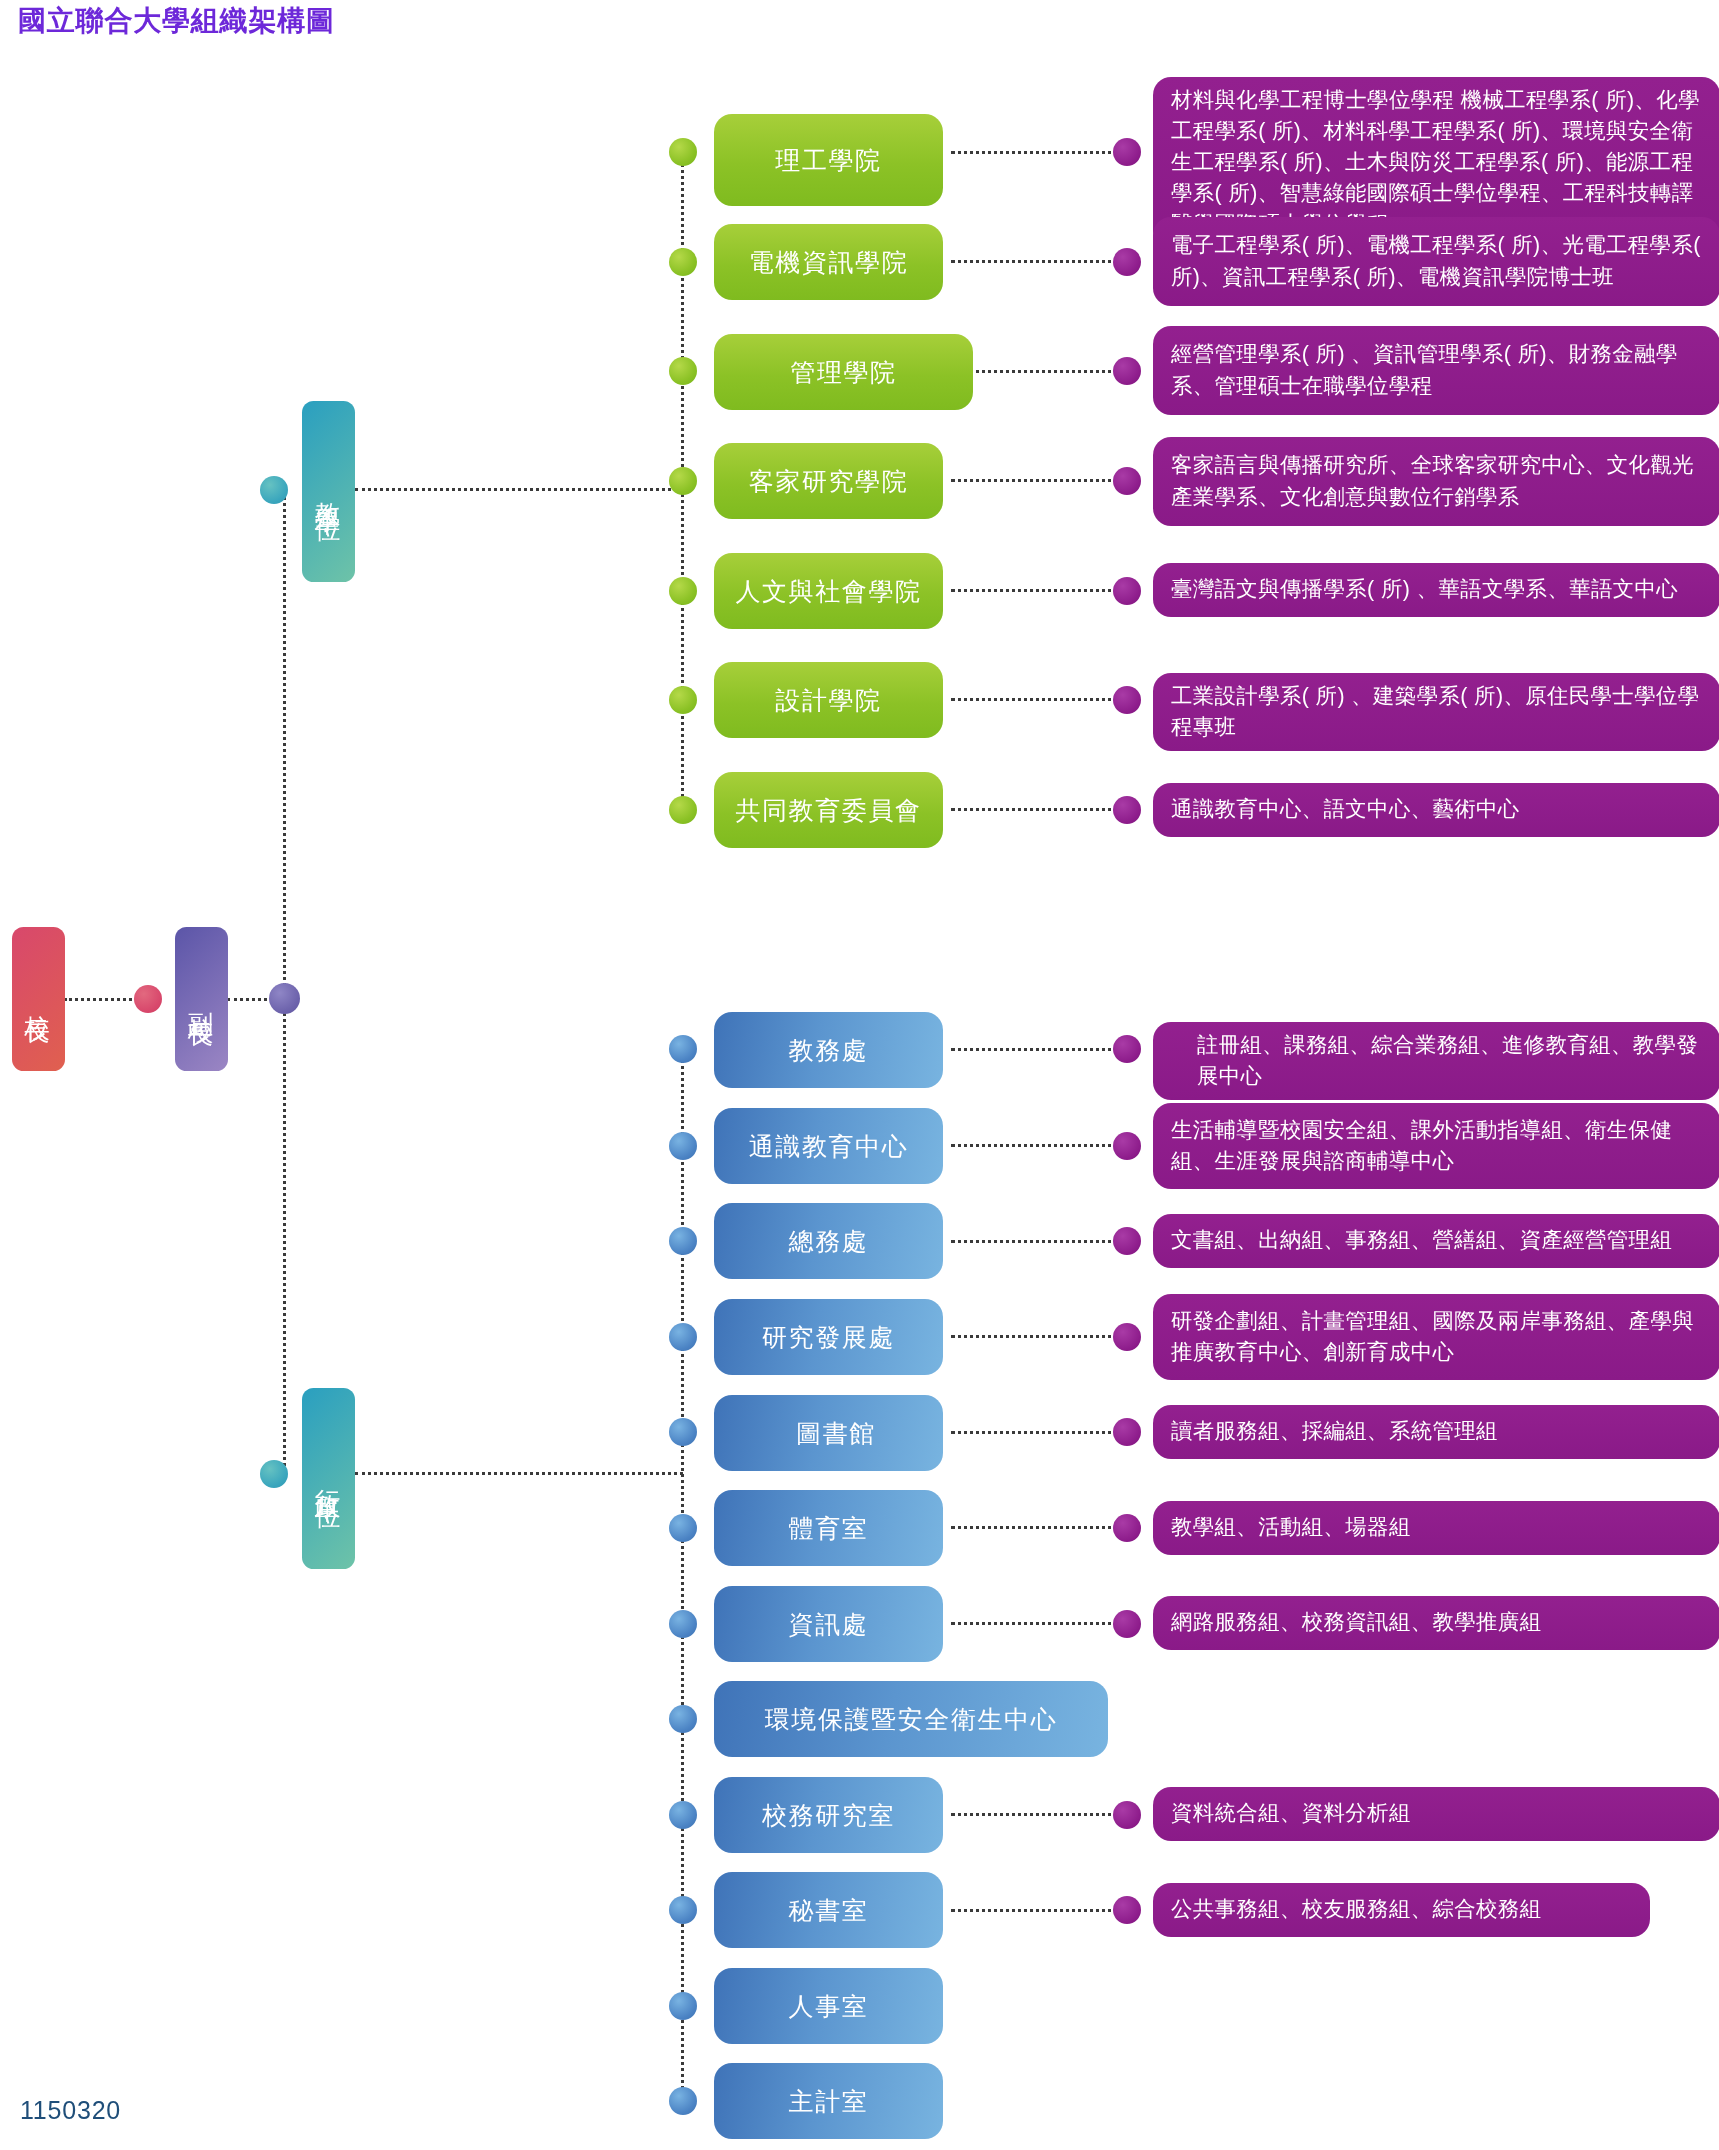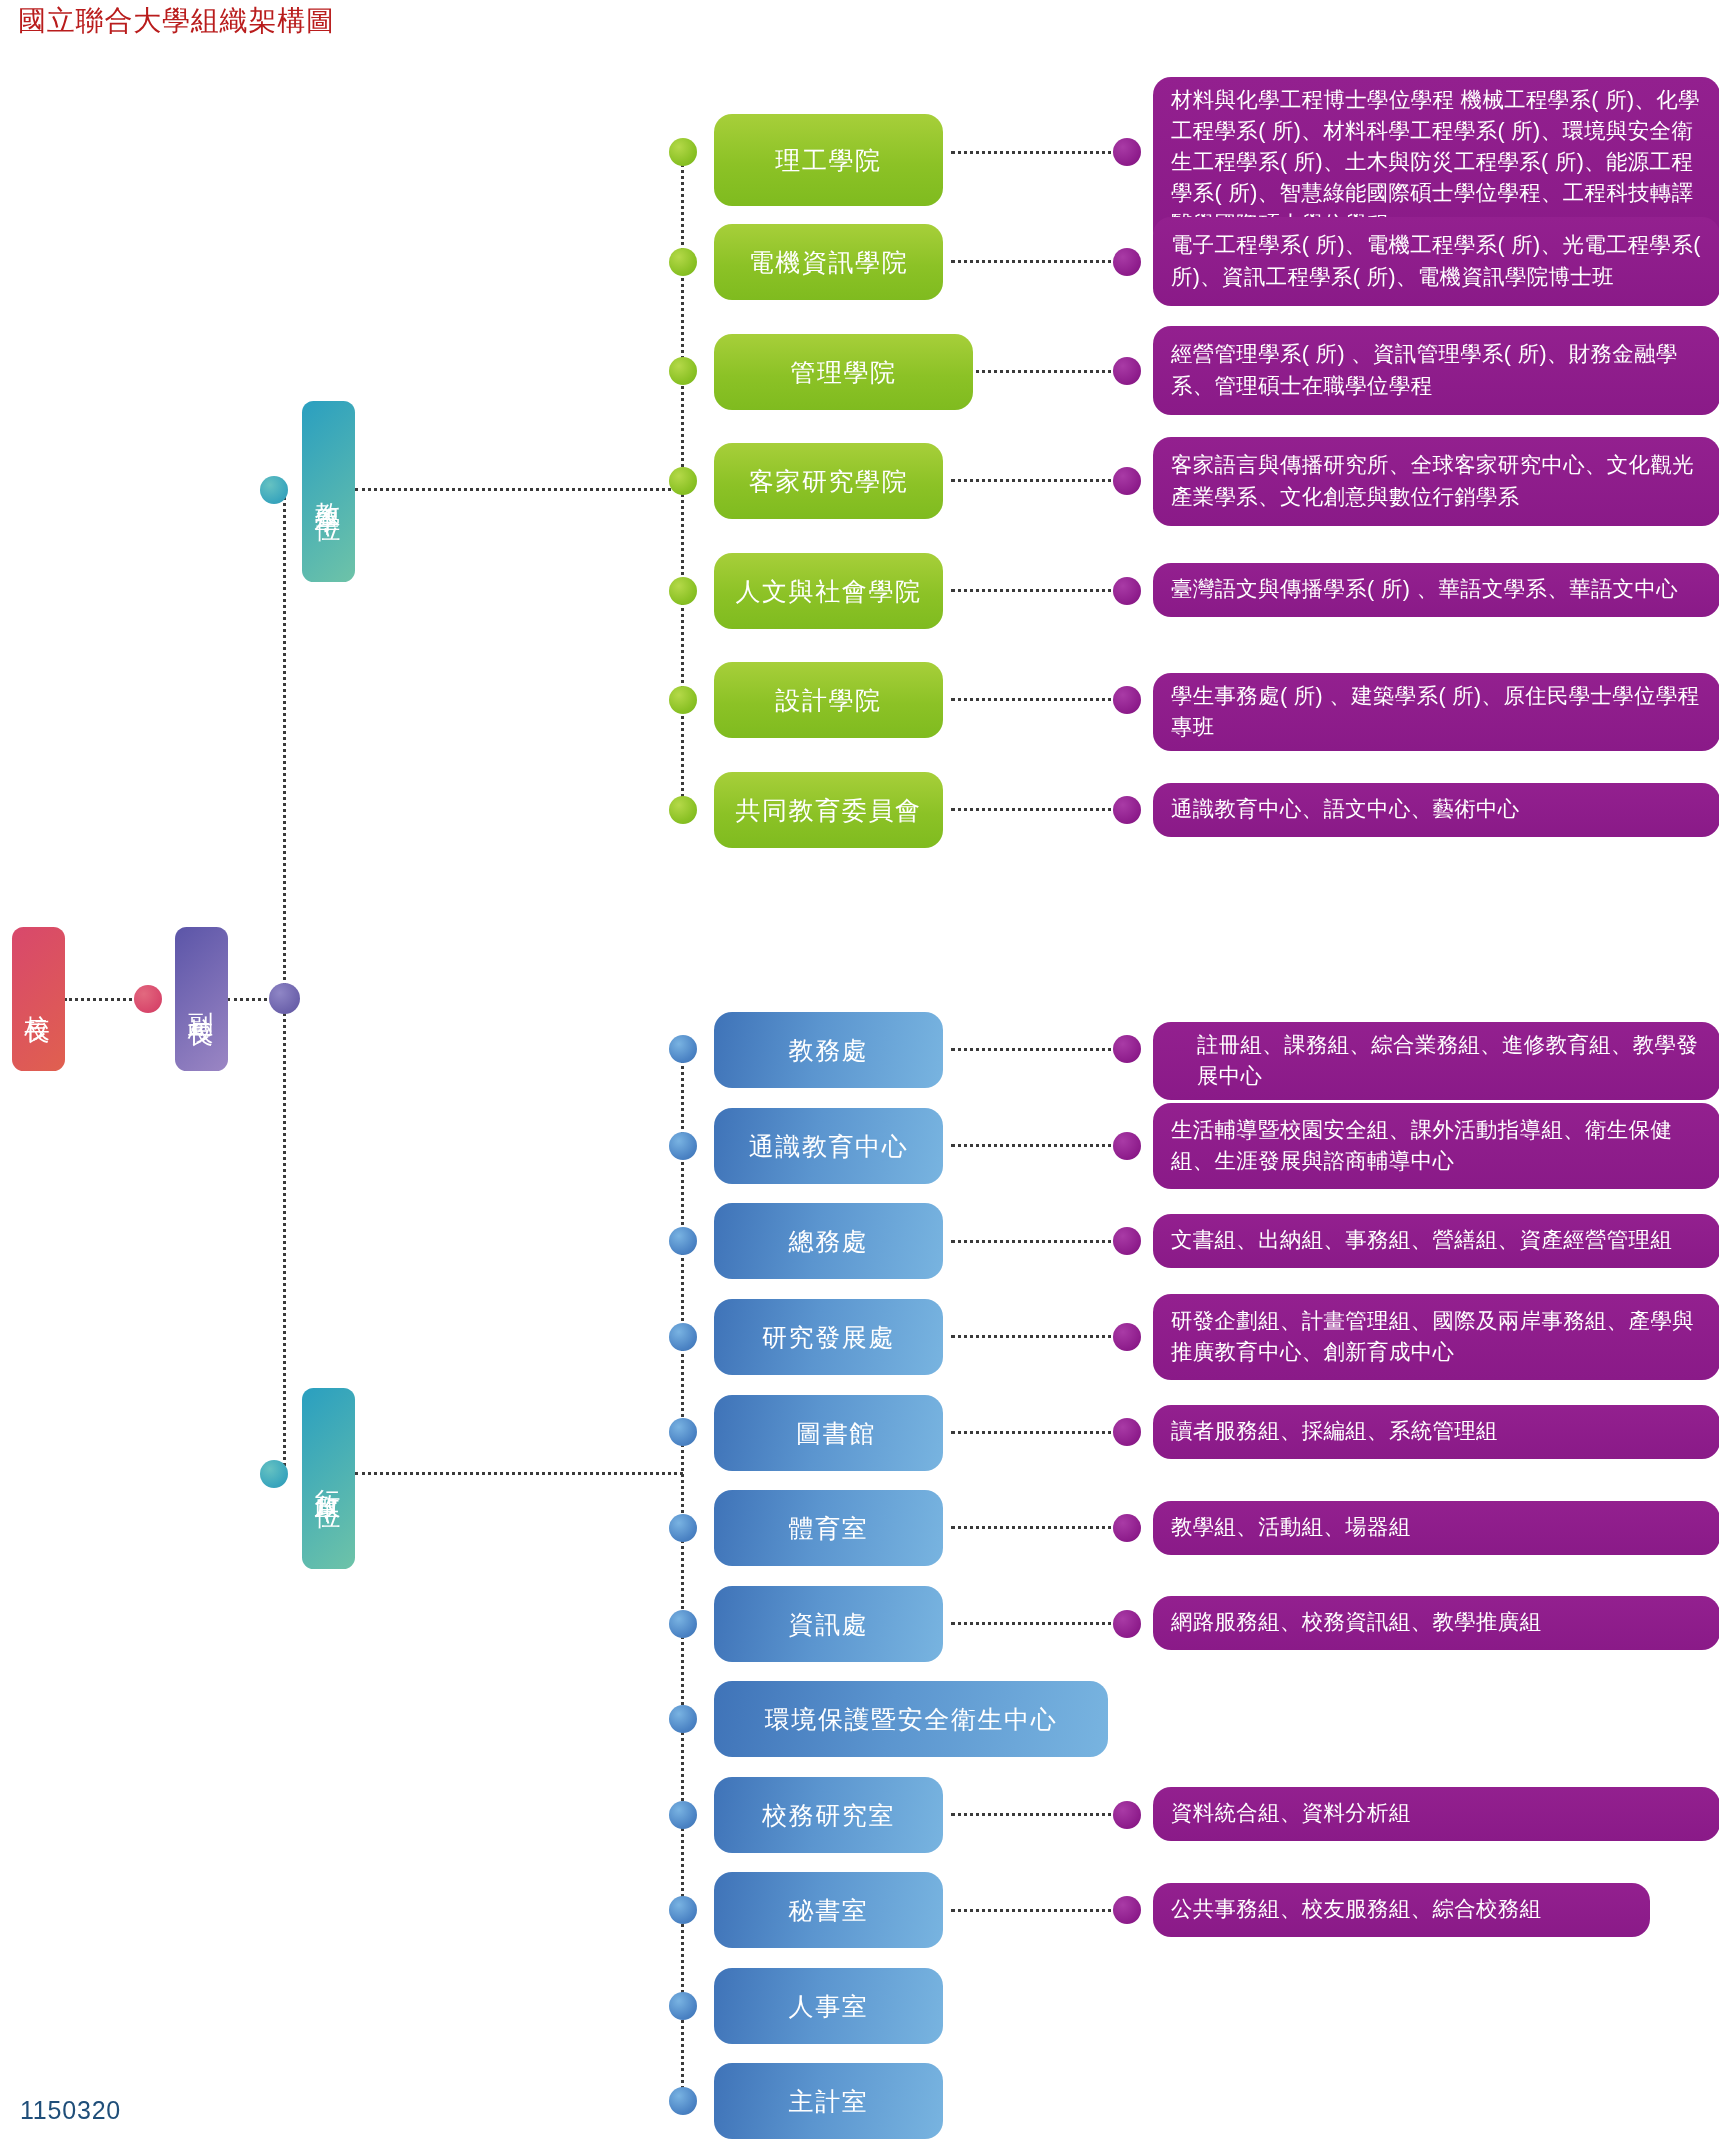--- a/index.html
+++ b/index.html
@@ -21,22 +21,22 @@
     inset: 0;
     width: 1719px;
     height: 2151px;
   }
 
   
   .title {
     position: absolute;
     left: 18px; top: 1.6px;
     font-size: 28px;
-    font-weight: normal;
-    color: #b91c1c;
+    font-weight: bold;
+    color: #6d28d9;
     letter-spacing: 0.8px;
     white-space: nowrap;
   }
 
   
   .footer-date {
     position: absolute;
     left: 20px; top: 2096px;
     font-size: 25px;
     color: #1f4e79;
@@ -180,21 +180,21 @@
       <div class="pill green" style="left: 714px; top: 443px; width: 229px; height: 76px;">客家研究學院</div>
       <div class="dot purple" style="left: 1113px; top: 467px; width: 28px; height: 28px;"></div>
       <div class="pill purple" style="left: 1153px; top: 437px; width: 567px; min-height: 89px;">客家語言與傳播研究所、全球客家研究中心、文化觀光產業學系、文化創意與數位行銷學系</div>
       <div class="dot green" style="left: 669px; top: 577px; width: 28px; height: 28px;"></div>
       <div class="pill green" style="left: 714px; top: 553px; width: 229px; height: 76px;">人文與社會學院</div>
       <div class="dot purple" style="left: 1113px; top: 577px; width: 28px; height: 28px;"></div>
       <div class="pill purple" style="left: 1153px; top: 563px; width: 567px; min-height: 54px;">臺灣語文與傳播學系( 所) 、華語文學系、華語文中心</div>
       <div class="dot green" style="left: 669px; top: 686px; width: 28px; height: 28px;"></div>
       <div class="pill green" style="left: 714px; top: 662px; width: 229px; height: 76px;">設計學院</div>
       <div class="dot purple" style="left: 1113px; top: 686px; width: 28px; height: 28px;"></div>
-      <div class="pill purple" style="left: 1153px; top: 673px; width: 567px; min-height: 54px;">學生事務處( 所) 、建築學系( 所)、原住民學士學位學程專班</div>
+      <div class="pill purple" style="left: 1153px; top: 673px; width: 567px; min-height: 54px;">工業設計學系( 所) 、建築學系( 所)、原住民學士學位學程專班</div>
       <div class="dot green" style="left: 669px; top: 796px; width: 28px; height: 28px;"></div>
       <div class="pill green" style="left: 714px; top: 772px; width: 229px; height: 76px;">共同教育委員會</div>
       <div class="dot purple" style="left: 1113px; top: 796px; width: 28px; height: 28px;"></div>
       <div class="pill purple" style="left: 1153px; top: 783px; width: 567px; min-height: 54px;">通識教育中心、語文中心、藝術中心</div>
       <div class="dot teal" style="left: 260px; top: 1460px; width: 28px; height: 28px;"></div>
       <div class="vpill teal" style="left: 302px; top: 1388px; width: 53px; height: 181px;">行政單位</div>
       <div class="dot blue" style="left: 669px; top: 1035px; width: 28px; height: 28px;"></div>
       <div class="pill blue" style="left: 714px; top: 1012px; width: 229px; height: 76px;">教務處</div>
       <div class="dot purple" style="left: 1113px; top: 1035px; width: 28px; height: 28px;"></div>
       <div class="pill purple" style="left: 1153px; top: 1022px; width: 567px; min-height: 54px; padding-left: 44px;">註冊組、課務組、綜合業務組、進修教育組、教學發展中心</div>

